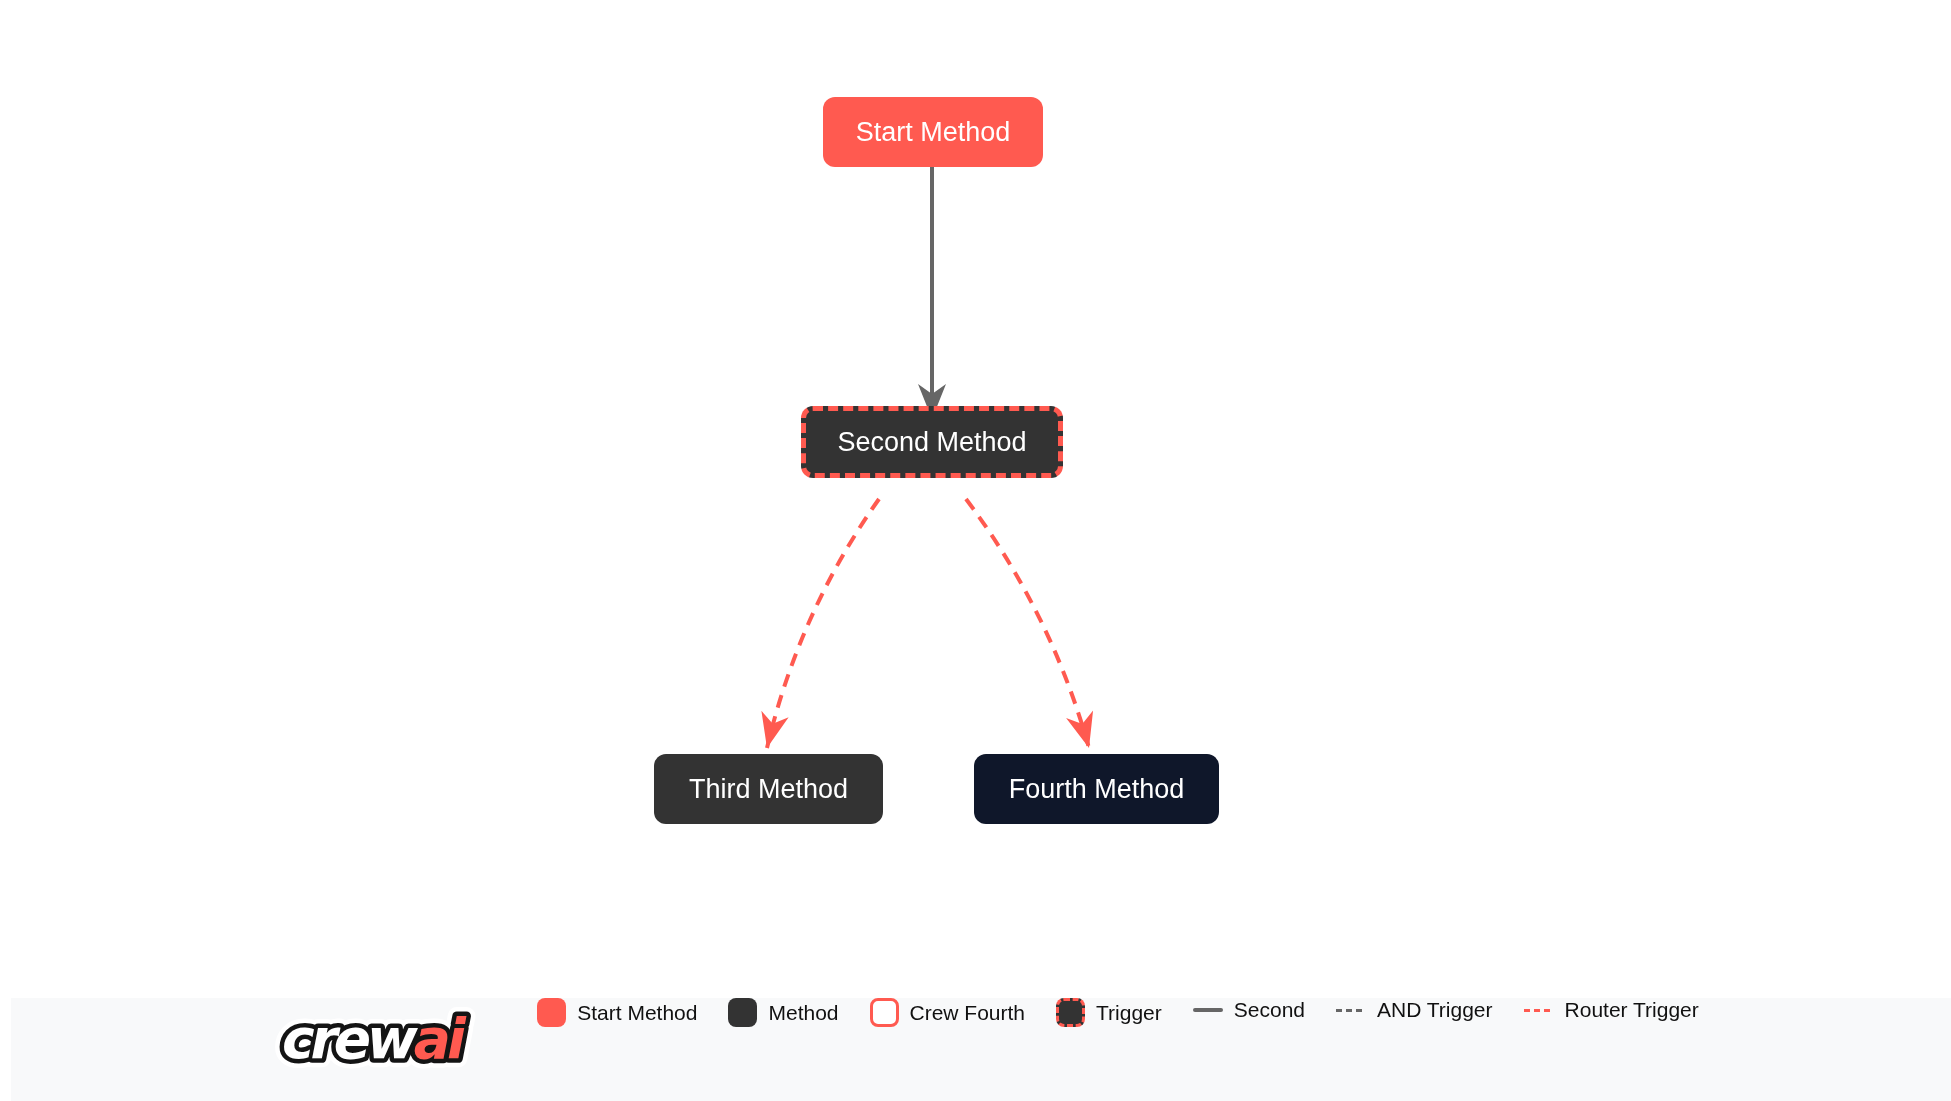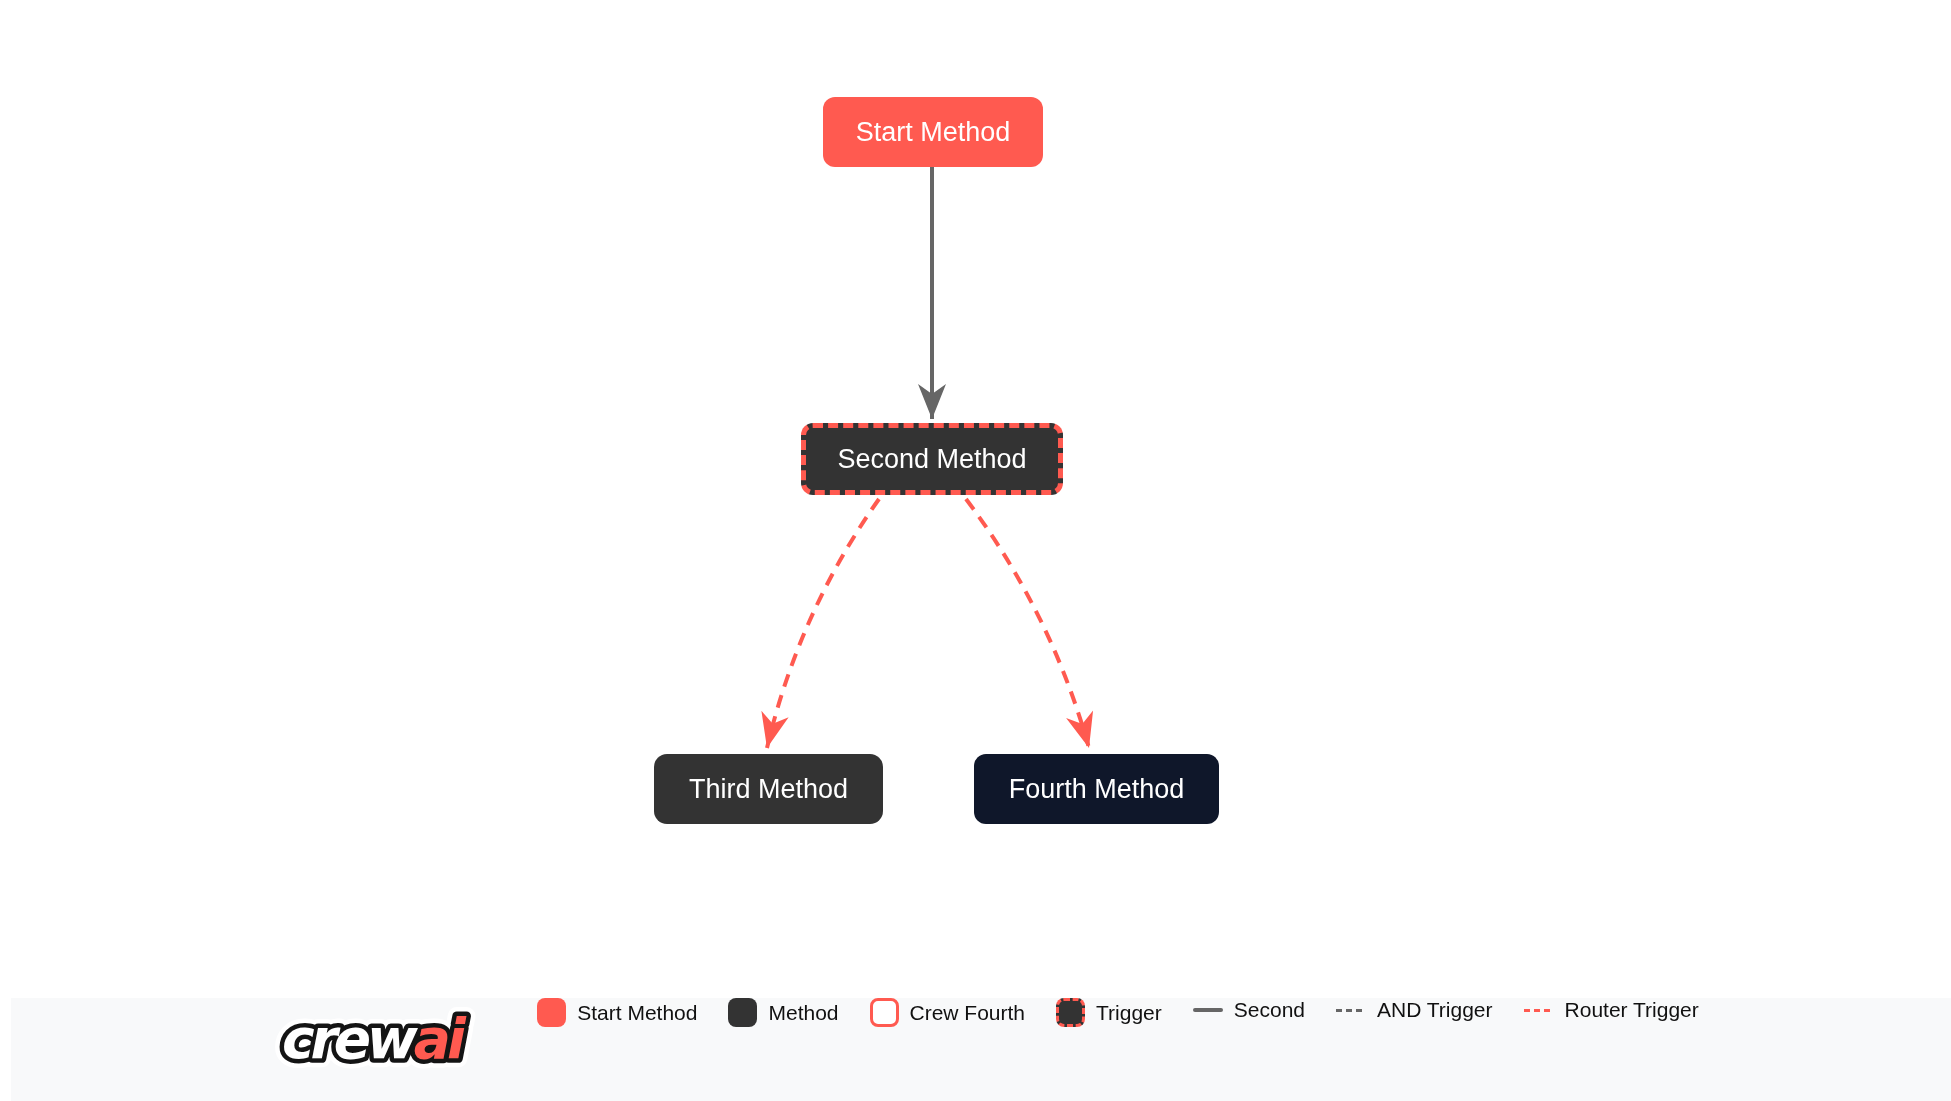--- a/index.html
+++ b/index.html
@@ -18,23 +18,23 @@
     display: flex; align-items: center; justify-content: center;
     border-radius: 12px;
     font-size: 27px;
     color: #ffffff;
     white-space: nowrap;
     box-sizing: border-box;
     cursor: pointer;
     user-select: none;
   }
   .node-start  { left: 812px; top: 97px;  width: 220px; height: 70px; background: #FF5A50; }
-  .node-router { left: 790px; top: 423px; width: 262px; height: 72px; background: #333333;
+  .node-router { left: 790px; top: 406px; width: 262px; height: 72px; background: #333333;
                  border: 5px dashed #FF5A50; }
-  .node-third  { left: 643px; top: 754px; width: 229px; height: 70px; background: #333333; border-radius: 13px; }
+  .node-third  { left: 643px; top: 754px; width: 229px; height: 70px; background: #333333; }
   .node-fourth { left: 963px; top: 754px; width: 245px; height: 70px; background: #0f172a; }
 
   .legend {
     position: absolute; left: 0; right: 0; bottom: 0; height: 103px;
     background: #f8f9fa;
     display: flex; align-items: flex-start; justify-content: center;
     gap: 31px;
   }
   .legend-item { display: flex; align-items: center; gap: 11px; }
   .legend-label { font-size: 21px; color: #111111; white-space: nowrap; }

